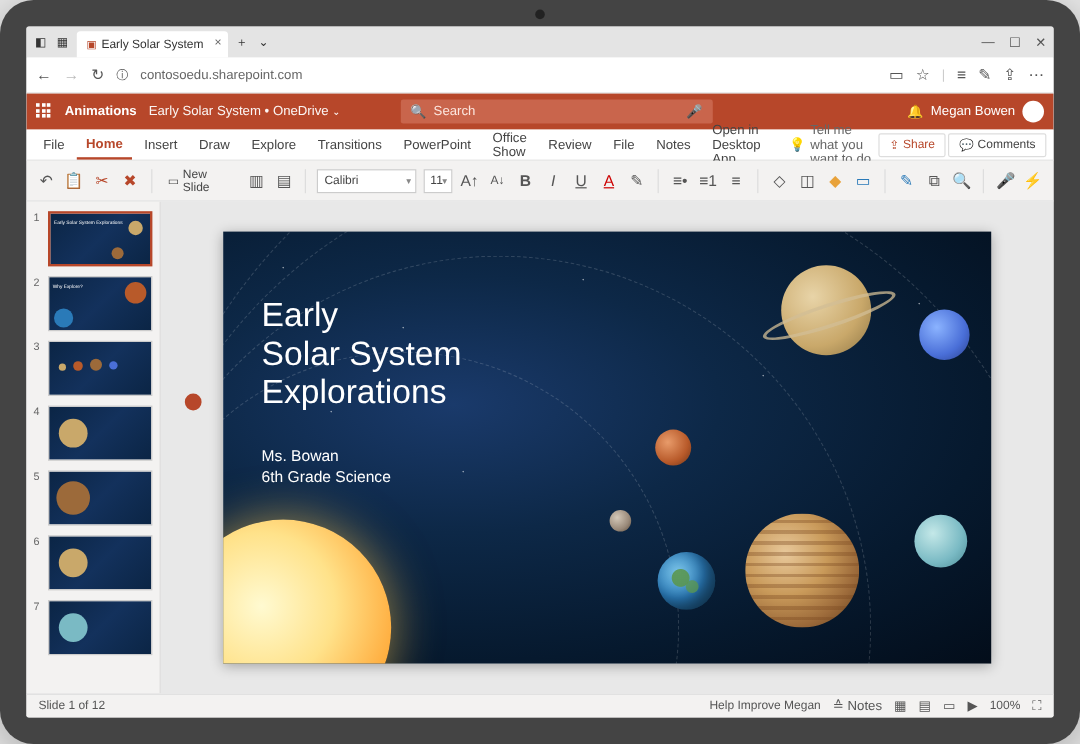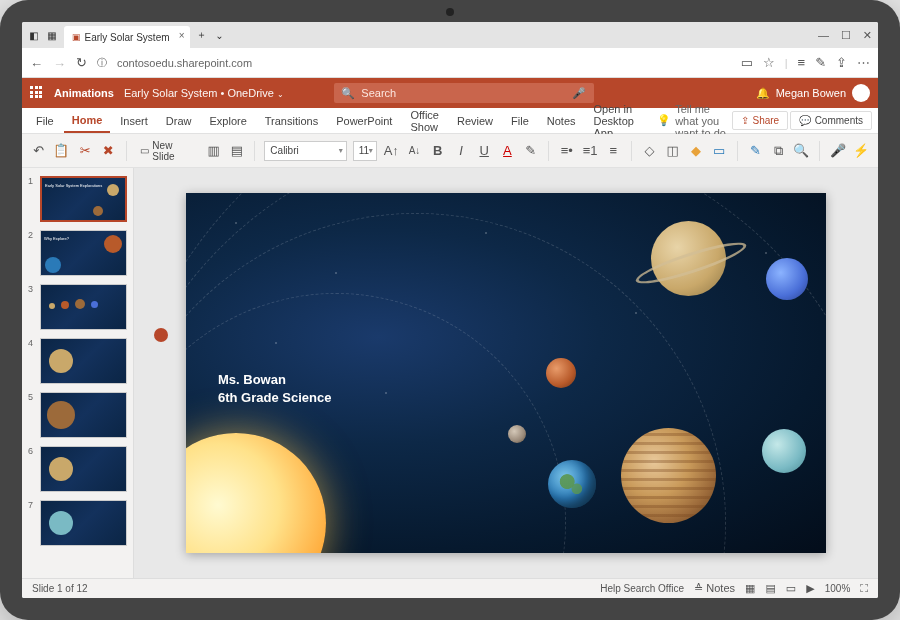--- a/index.html
+++ b/index.html
@@ -54,21 +54,21 @@
   .thumb.sel .tslide{border:2px solid #b7472a}
   .tslide .ttxt{position:absolute;left:3px;top:6px;color:#fff;font-size:4px;line-height:1.1}
   .tslide .tplanet{position:absolute;border-radius:50%}
   
   .canvaswrap{flex:1;position:relative;display:flex;align-items:center;justify-content:center;padding:20px}
   .laser{width:14px;height:14px;border-radius:50%;background:#b7472a;position:absolute;left:20px;top:160px}
   .slide{width:640px;height:360px;background:radial-gradient(ellipse at 30% 40%,#1a3a6b 0%,#0d2847 35%,#06192e 70%,#030d1a 100%);position:relative;overflow:hidden;box-shadow:0 2px 10px rgba(0,0,0,.3)}
   .slide::before{content:"";position:absolute;inset:0;background-image:radial-gradient(1px 1px at 50px 30px,#fff,transparent),radial-gradient(1px 1px at 150px 80px,#fff,transparent),radial-gradient(1px 1px at 300px 40px,#fff,transparent),radial-gradient(1px 1px at 450px 120px,#fff,transparent),radial-gradient(1px 1px at 580px 60px,#fff,transparent),radial-gradient(1px 1px at 200px 200px,#fff,transparent),radial-gradient(1px 1px at 380px 280px,#fff,transparent),radial-gradient(1px 1px at 90px 150px,#fff,transparent),radial-gradient(1px 1px at 520px 300px,#fff,transparent);opacity:.7}
   .orbit{position:absolute;border:1px dashed rgba(255,255,255,.15);border-radius:50%}
   .title{position:absolute;left:32px;top:54px;color:#fff;font-size:28px;font-weight:300;line-height:1.15}
-  .subtitle{position:absolute;left:32px;top:178px;color:#fff;font-size:13px;font-weight:700;line-height:1.4}
+  .subtitle{position:absolute;left:32px;top:178px;color:#fff;font-size:13px;font-weight:400;line-height:1.4}
   .planet{position:absolute;border-radius:50%}
   .sun{left:-40px;bottom:-60px;width:180px;height:180px;background:radial-gradient(circle at 40% 40%,#fffad1,#ffe28a 40%,#ffb347 70%,#ff8c00);box-shadow:0 0 40px rgba(255,200,80,.6)}
   .saturn{right:100px;top:28px;width:75px;height:75px;background:radial-gradient(circle at 35% 35%,#e8d4a8,#c9a86a 60%,#8c7444)}
   .saturn::after{content:"";position:absolute;left:-18px;top:32px;width:110px;height:14px;border:3px solid rgba(210,190,150,.75);border-radius:50%;transform:rotate(-18deg)}
   .neptune{right:18px;top:65px;width:42px;height:42px;background:radial-gradient(circle at 35% 35%,#8bb3ff,#4a6fd8 60%,#2a3f8c)}
   .mars{right:250px;top:165px;width:30px;height:30px;background:radial-gradient(circle at 35% 35%,#e89b6a,#b85a2a 60%,#6b3318)}
   .jupiter{right:110px;bottom:30px;width:95px;height:95px;background:radial-gradient(circle at 35% 35%,#e8c89a,#c99a5a 40%,#9c6a3a 70%,#5c3a1a);background-image:repeating-linear-gradient(0deg,transparent 0 6px,rgba(120,70,30,.35) 6px 9px),radial-gradient(circle at 35% 35%,#e8c89a,#c99a5a 40%,#9c6a3a 70%,#5c3a1a)}
   .earth{right:230px;bottom:45px;width:48px;height:48px;background:radial-gradient(circle at 35% 35%,#7bc4e8,#2a7ab8 50%,#14466b);box-shadow:inset -8px -6px 12px rgba(0,0,0,.4)}
   .earth::after{content:"";position:absolute;inset:0;border-radius:50%;background:radial-gradient(circle at 40% 45%,rgba(90,150,80,.9) 0 18%,transparent 20%),radial-gradient(circle at 60% 60%,rgba(90,150,80,.8) 0 12%,transparent 14%)}
   .uranus{right:20px;bottom:80px;width:44px;height:44px;background:radial-gradient(circle at 35% 35%,#c4e8e8,#7abac4 60%,#4a8a94)}
@@ -275,40 +275,45 @@
             </div>
           </div>
     </div>
     <div class="canvaswrap">
       <div class="laser"></div>
       <div class="slide">
         <div class="orbit" style="left:-80px;bottom:-200px;width:460px;height:460px"></div>
         <div class="orbit" style="left:-80px;bottom:-280px;width:620px;height:620px"></div>
         <div class="orbit" style="left:-80px;bottom:-360px;width:780px;height:780px"></div>
         <div class="orbit" style="left:-80px;bottom:-440px;width:940px;height:940px"></div>
+        <div class="title">
+          <div>Early</div>
+          <div>Solar System</div>
+          <div>Explorations</div>
+        </div>
         <div class="subtitle">
           <div>Ms. Bowan</div>
           <div>6th Grade Science</div>
         </div>
         <div class="planet sun"></div>
         <div class="planet saturn"></div>
         <div class="planet neptune"></div>
         <div class="planet mars"></div>
         <div class="planet mercury"></div>
         <div class="planet jupiter"></div>
         <div class="planet earth"></div>
         <div class="planet uranus"></div>
       </div>
     </div>
   </div>
 
   <div class="statusbar">
     <span>Slide 1 of 12</span>
     <div class="sb-spacer"></div>
-    <span>Help Search Office</span>
+    <span>Help Improve Megan</span>
     <span class="sb-ic">≙ <span>Notes</span></span>
     <span class="sb-ic">▦</span>
     <span class="sb-ic">▤</span>
     <span class="sb-ic">▭</span>
     <span class="sb-ic">▶</span>
     <span>100%</span>
     <span class="sb-ic">⛶</span>
   </div>
 
 </div>

